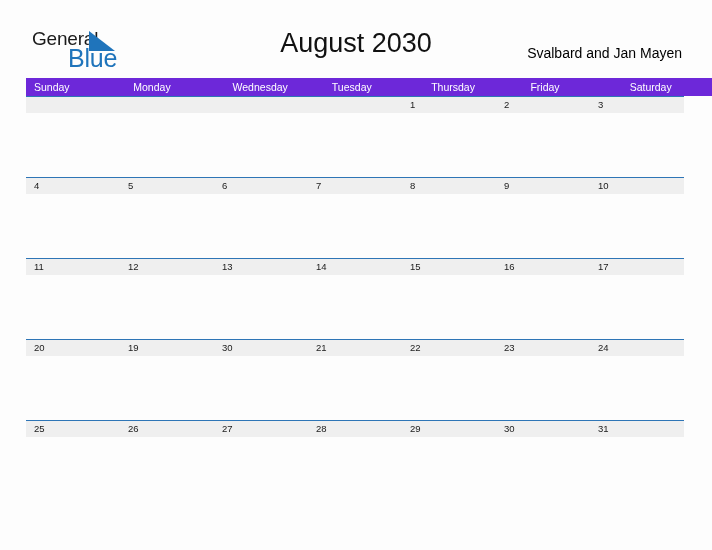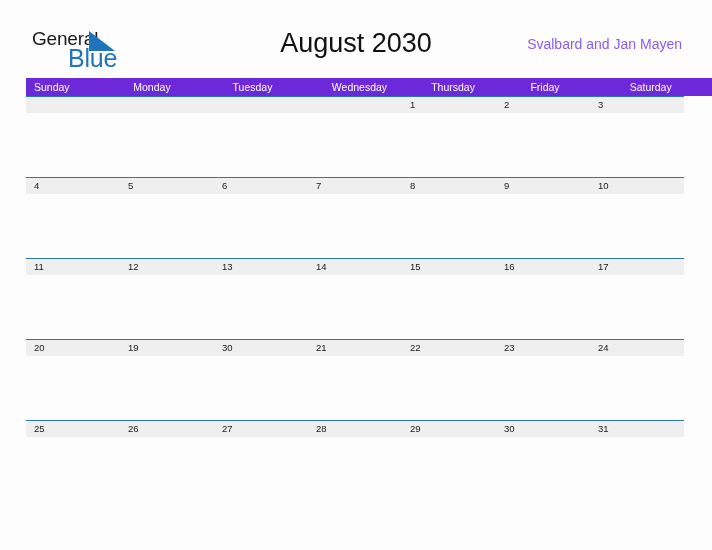--- a/index.html
+++ b/index.html
@@ -77,23 +77,23 @@
     font-size: 27px;
     color: #111111;
     font-family: "Liberation Sans", sans-serif;
     letter-spacing: 0px;
   }
 
   
   .region-label {
     position: absolute;
     right: 30px;
-    top: 36px;
+    top: 45px;
     font-size: 14px;
-    color: #8b5cf6;
+    color: #000000;
     font-family: "Liberation Sans", sans-serif;
     white-space: nowrap;
   }
 
   
   .calendar {
     position: absolute;
     left: 26px;
     top: 78px;
     width: 658px;
@@ -169,22 +169,22 @@
 
     <div class="region-label">Svalbard and Jan Mayen</div>
 
   </div>
 
   <div class="calendar">
 
     <div class="weekday-header">
       <div class="weekday-cell">Sunday</div>
       <div class="weekday-cell">Monday</div>
+      <div class="weekday-cell">Wednesday</div>
       <div class="weekday-cell">Tuesday</div>
-      <div class="weekday-cell">Wednesday</div>
       <div class="weekday-cell">Thursday</div>
       <div class="weekday-cell">Friday</div>
       <div class="weekday-cell">Saturday</div>
     </div>
 
     <div class="week-row">
       <div class="week-dates">
         <div class="date-cell"></div>
         <div class="date-cell"></div>
         <div class="date-cell"></div>

